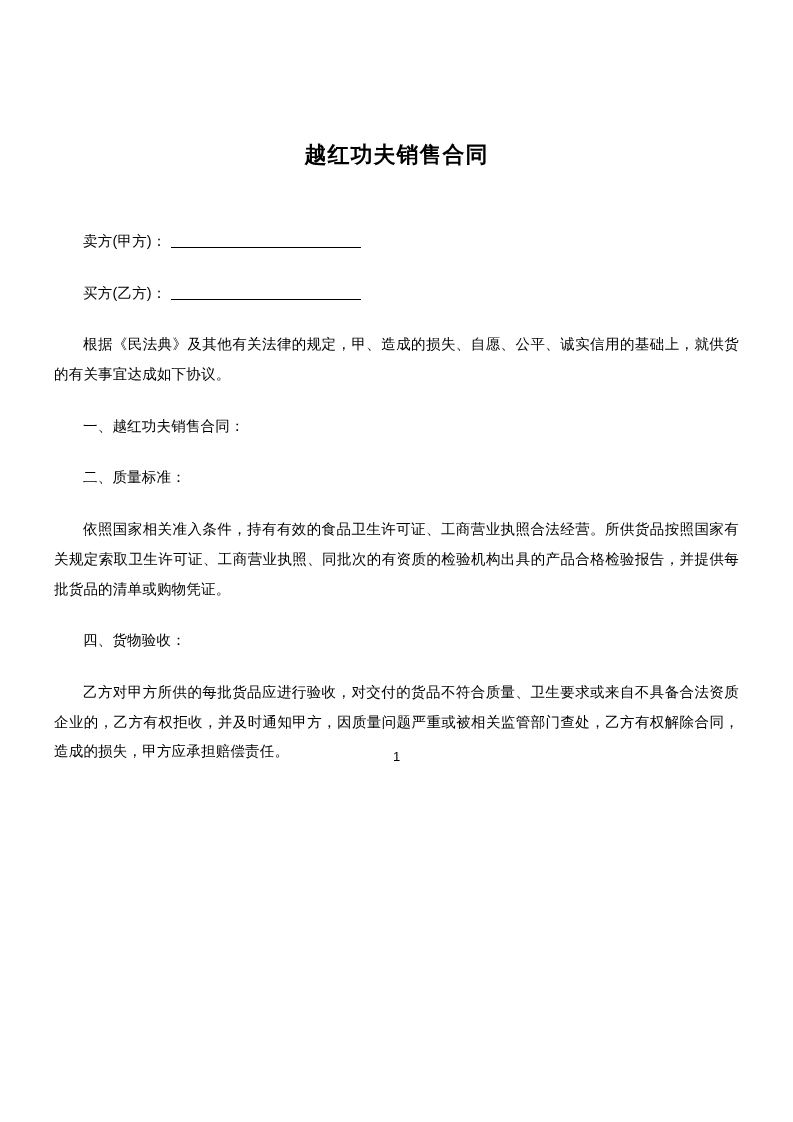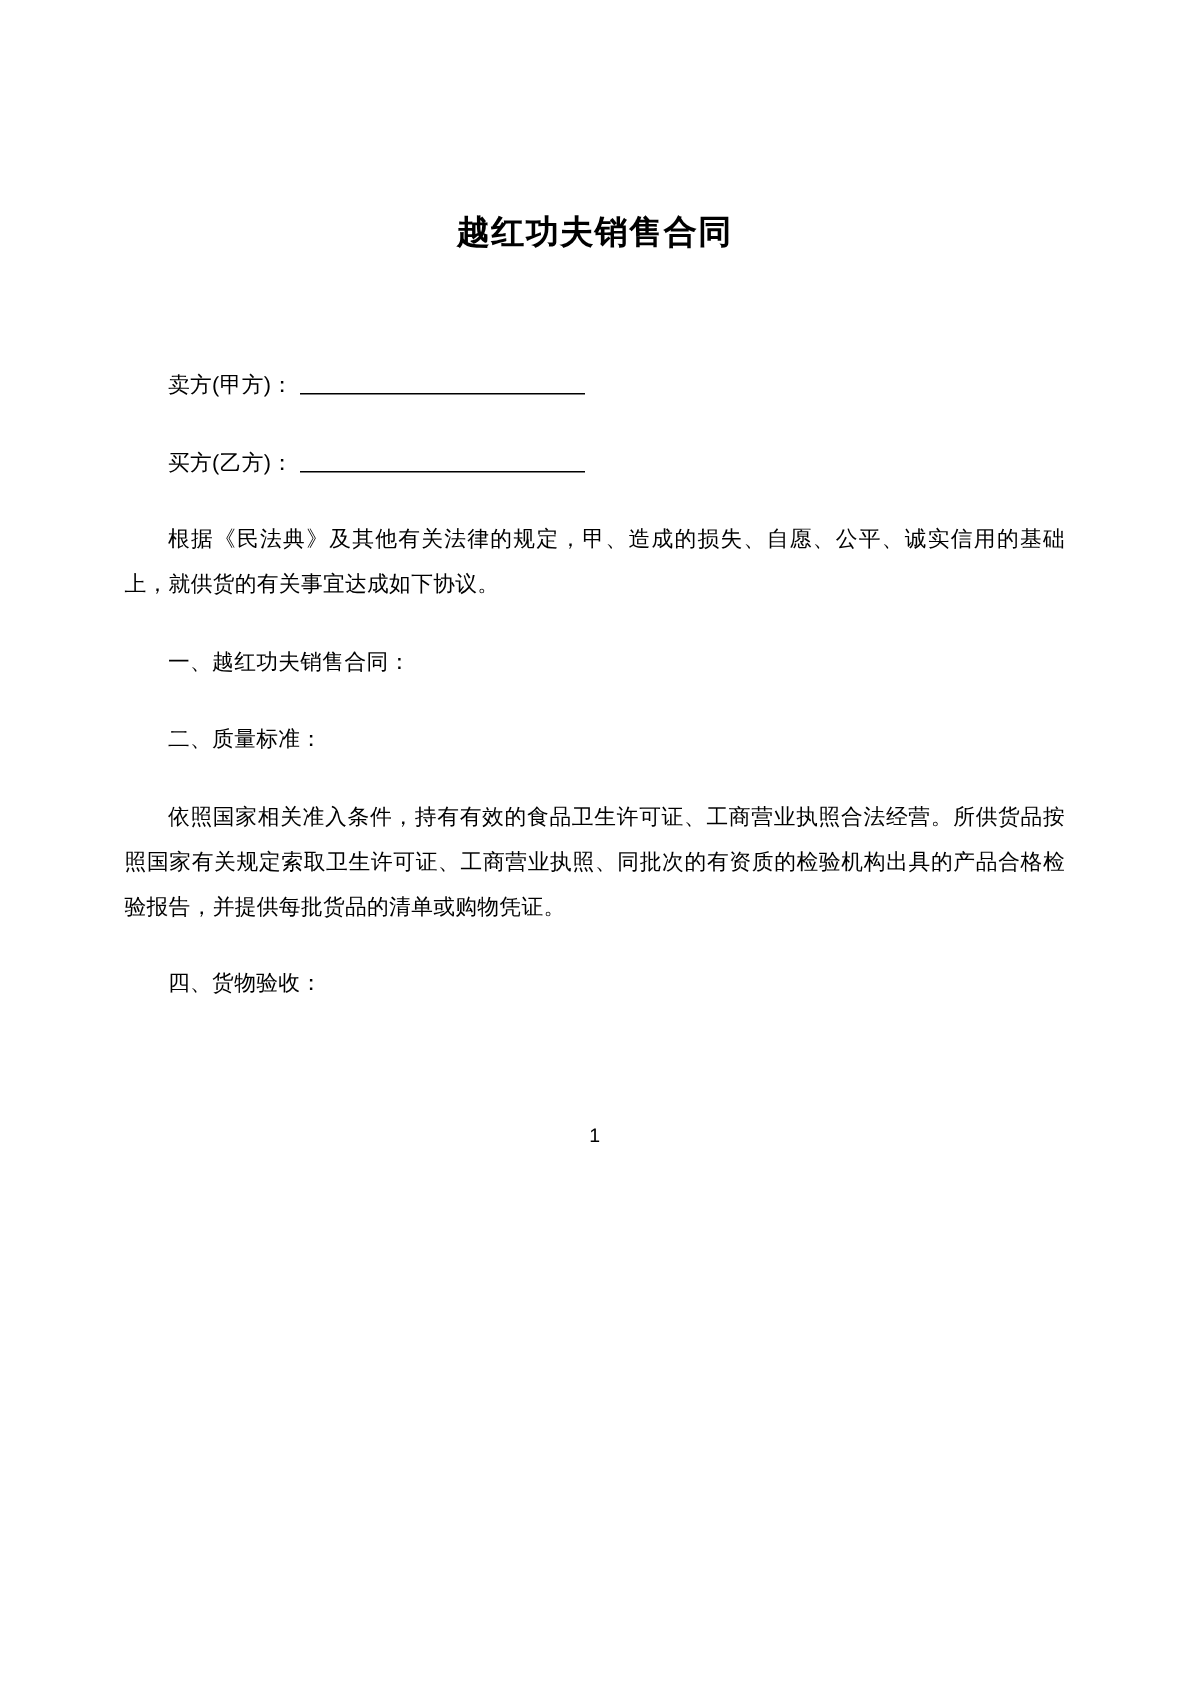--- a/index.html
+++ b/index.html
@@ -13,33 +13,33 @@
     font-family: "Liberation Sans", "DejaVu Sans", sans-serif;
     color: #000000;
     position: relative;
     overflow: hidden;
   }
   .page {
     position: relative;
     width: 793px;
     height: 808px;
     box-sizing: border-box;
-    padding: 0 83px;
+    padding: 0 54px;
   }
   .doc-title {
     text-align: center;
     font-size: 22px;
     font-weight: bold;
     letter-spacing: 1px;
     margin: 0;
     padding-top: 140px;
     line-height: 1.4;
   }
   .body-block {
-    margin-top: 72px;
+    margin-top: 56px;
   }
   .para {
     font-size: 14.5px;
     line-height: 2.05;
     margin: 0 0 22px 0;
     text-align: justify;
     letter-spacing: 0.2px;
   }
   .para.indent {
     text-indent: 2em;
@@ -87,19 +87,20 @@
 
     <p class="para indent">根据《民法典》及其他有关法律的规定，甲、造成的损失、自愿、公平、诚实信用的基础上，就供货的有关事宜达成如下协议。</p>
 
     <p class="para indent">一、越红功夫销售合同：</p>
 
     <p class="para indent">二、质量标准：</p>
 
     <p class="para indent">依照国家相关准入条件，持有有效的食品卫生许可证、工商营业执照合法经营。所供货品按照国家有关规定索取卫生许可证、工商营业执照、同批次的有资质的检验机构出具的产品合格检验报告，并提供每批货品的清单或购物凭证。</p>
 
     <p class="para indent">四、货物验收：</p>
+    <p class="para indent">乙方对甲方所供的每批货品应进行验收，对交付的货品不符合质量、卫生要求或来自不具备合法资质企业的，乙方有权拒收，并及时通知甲方，因质量问题严重或被相关监管部门查处，乙方有权解除合同，造成的损失，甲方应承担赔偿责任。</p>
 
 
   </div>
 
   <div class="page-number">1</div>
 
 </div>
 
 </body></html>

